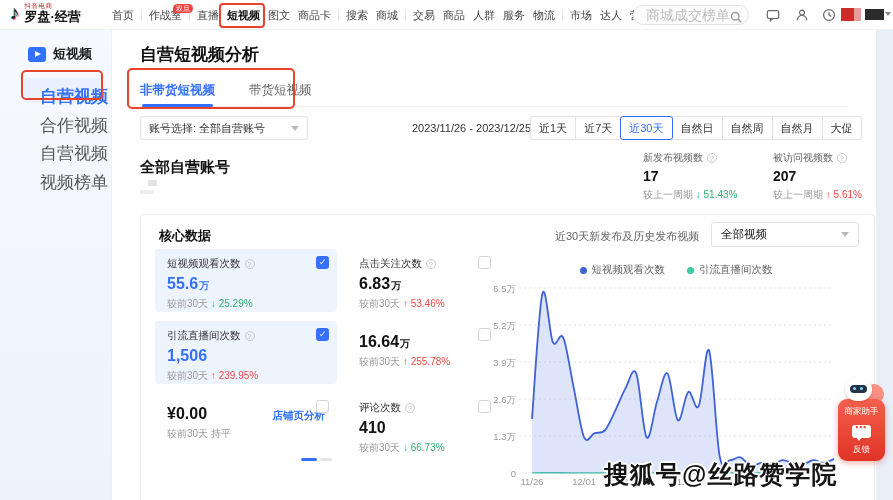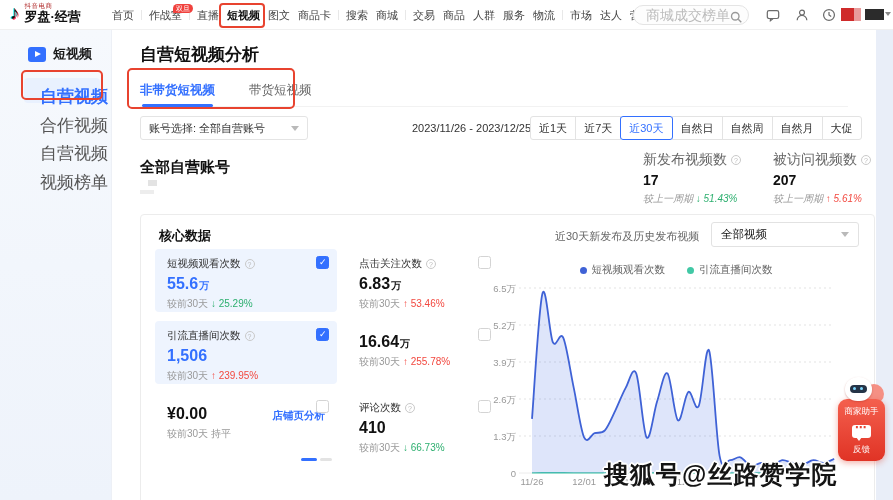--- a/index.html
+++ b/index.html
@@ -69,23 +69,23 @@
   .dbtn { height:24px; padding:0 8px; border:1px solid #e3e3e3; background:#fff; font-size:11px; color:#333;
           display:flex; align-items:center; margin-left:-1px; cursor:pointer; white-space:nowrap; }
   .dbtn:first-child { border-radius:3px 0 0 3px; margin-left:0; }
   .dbtn:last-child  { border-radius:0 3px 3px 0; }
   .dbtn.active { border:1px solid #3370ff; color:#3370ff; z-index:2; border-radius:3px; }
   .acct-title { position:absolute; left:28px; top:128px; font-size:15px; font-weight:bold; color:#111; }
   .redact1 { position:absolute; left:36px; top:150px; width:9px; height:6px; background:#e3e3e3; }
   .redact2 { position:absolute; left:28px; top:160px; width:14px; height:4px; background:#ededed; }
   .stats { position:absolute; left:531px; top:121px; display:flex; }
   .stat { width:108px; margin-right:22px; }
-  .stat-label { font-size:14px; color:#666; display:flex; align-items:center; }
+  .stat-label { font-size:10px; color:#666; display:flex; align-items:center; }
   .stat-value { font-size:14px; font-weight:bold; color:#111; margin-top:3px; }
-  .stat-cmp { font-size:10px; color:#999; margin-top:4px; white-space:nowrap;font-style:italic; }
+  .stat-cmp { font-size:10px; color:#999; margin-top:4px; white-space:nowrap; }
 
   
   .core-box { position:absolute; left:28px; top:184px; width:735px; height:320px;
               border:1px solid #ececec; border-radius:4px; background:#fff; }
   .core-title { position:absolute; left:18px; top:12px; font-size:13px; font-weight:bold; color:#111; }
   .chart-filter-label { position:absolute; left:414px; top:14px; font-size:11px; color:#666; }
   .chart-select { position:absolute; left:570px; top:7px; width:148px; height:25px; border:1px solid #e2e2e2;
                   border-radius:3px; display:flex; align-items:center; padding:0 9px; font-size:11.5px;
                   color:#111; cursor:pointer; background:#fff; }
   .cards { position:absolute; left:14px; top:34px; display:grid;

